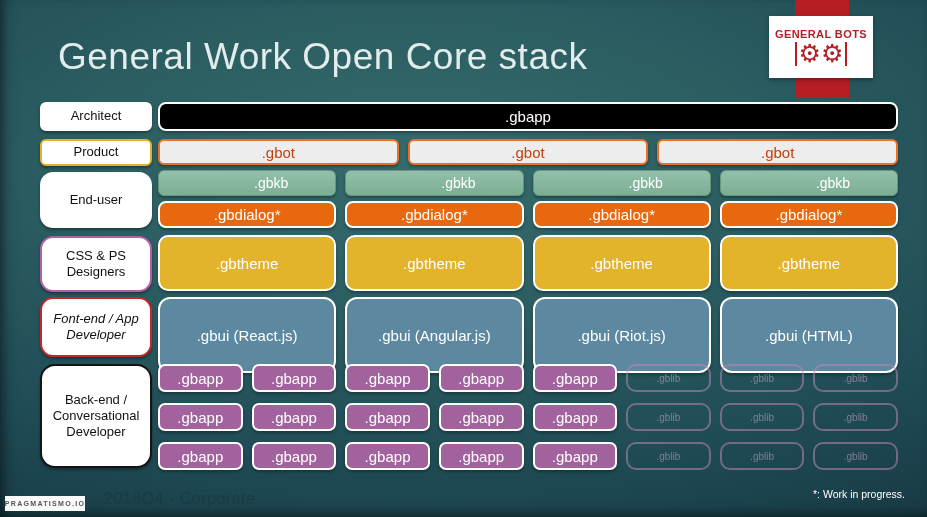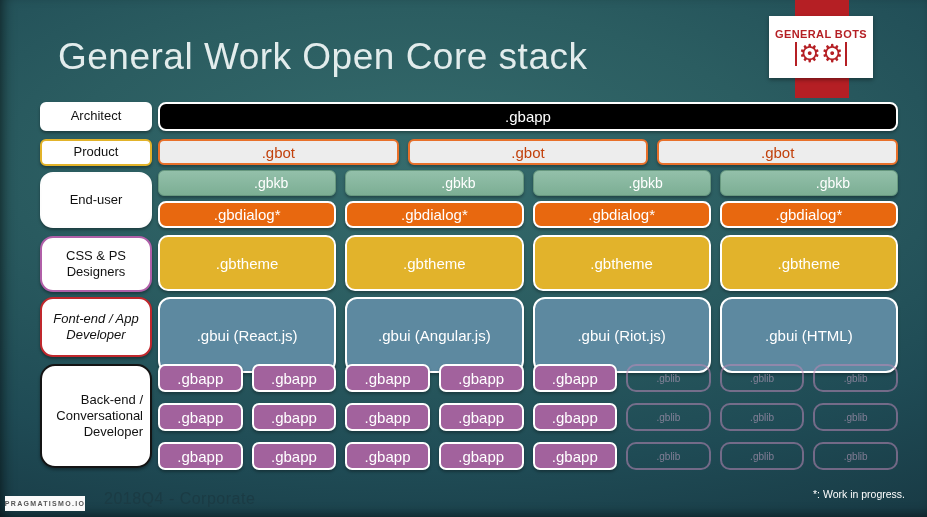--- a/index.html
+++ b/index.html
@@ -29,21 +29,21 @@
     position:absolute; left:40px; width:112px; background:#ffffff;
     display:flex; align-items:center; justify-content:center; text-align:center;
     color:#111; font-size:13px; line-height:1.25; box-sizing:border-box; padding:2px 7px;
     box-shadow:0 2px 3px rgba(0,0,0,0.35);
   }
   .l-architect { top:102px; height:29px; border:2px solid #ffffff; border-radius:6px; }
   .l-product   { top:139px; height:27px; border:2px solid #e2b32a; border-radius:6px; }
   .l-enduser   { top:172px; height:56px; border:2px solid #fdfdfd; border-radius:13px; }
   .l-cssps     { top:236px; height:56px; border:2px solid #b05fa8; border-radius:13px; }
   .l-frontend  { top:297px; height:60px; border:2px solid #c0282d; border-radius:13px;font-style:italic; }
-  .l-backend   { top:364px; height:104px; border:2px solid #141414; border-radius:15px;text-align:right; }
+  .l-backend   { top:364px; height:104px; border:2px solid #141414; border-radius:15px; }
   
   .row { position:absolute; left:158px; width:740px; display:flex; gap:9px; }
   .r-gbai    { top:102px; height:29px; }
   .r-gbot    { top:139px; height:26px; }
   .r-gbkb    { top:170px; height:26px; }
   .r-gbdialog{ top:201px; height:27px; }
   .r-gbtheme { top:235px; height:56px; }
   .r-gbui    { top:297px; height:76px; }
   .box {
     flex:1; display:flex; align-items:center; justify-content:center;

